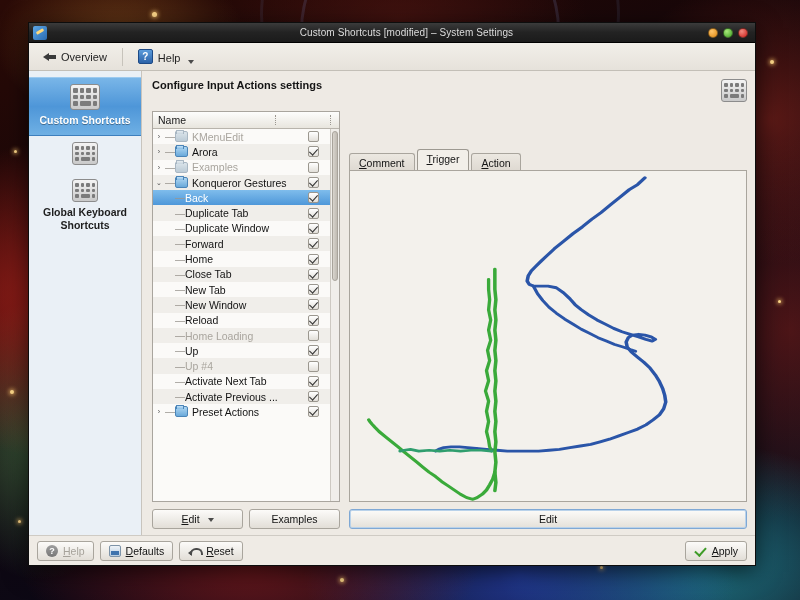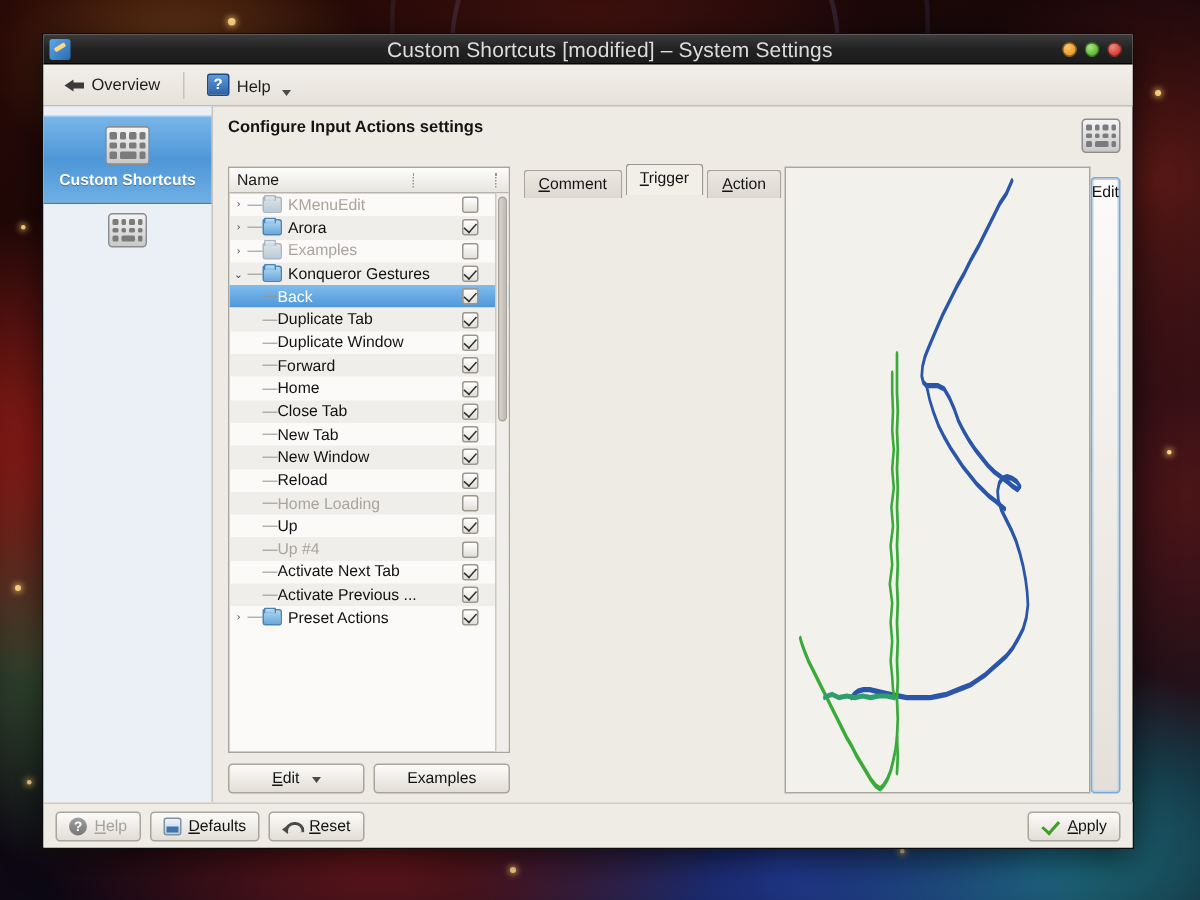--- a/index.html
+++ b/index.html
@@ -57,21 +57,21 @@
     background: linear-gradient(135deg,#5ea8e8,#2a6ab0);
     border-radius: 2px; position: relative;
   }
   #titlebar .app-icon::after {
     content: ""; position: absolute; left: 3px; top: 4px;
     width: 8px; height: 3px; background: #ffd87a;
     transform: rotate(-32deg); border-radius: 1px;
   }
   #title-text {
     position: absolute; left: 0; right: 0; text-align: center;
-    font-size: 14px; color: #dcdcdc; letter-spacing: .1px;
+    font-size: 10px; color: #dcdcdc; letter-spacing: .1px;
     pointer-events: none;
     padding-left: 29px;
   }
   #win-buttons { margin-left: auto; display: flex; gap: 5px; padding-right: 7px; }
   .wbtn { width: 10px; height: 10px; border-radius: 50%; border: 1px solid rgba(0,0,0,.45); }
   .wbtn.min { background: radial-gradient(circle at 35% 30%, #ffc56b, #e08a14); }
   .wbtn.max { background: radial-gradient(circle at 35% 30%, #a8e87a, #3fa023); }
   .wbtn.close { background: radial-gradient(circle at 35% 30%, #f08a80, #cc1f1a); }
 
   
@@ -226,21 +226,21 @@
   .btn {
     font-size: 10.5px; color: #131313; padding: 3px 8px;
     background: linear-gradient(180deg,#fcfbf9,#e2ded7);
     border: 1px solid #a9a59d; border-radius: 3px; cursor: pointer;
     display: flex; align-items: center; justify-content: center; gap: 5px;
   }
   .btn.disabled { color: #a6a29a; }
   .btn u { text-decoration: underline; }
 
   
-  #right-col { flex: 1; display: flex; flex-direction: row; min-width: 0; }
+  #right-col { flex: 1; display: flex; flex-direction: column; min-width: 0; margin-top: 40px; }
   #tabs { display: flex; align-items: flex-end; height: 19px; flex: 0 0 19px; }
   .tab {
     font-size: 10.5px; color: #141414; padding: 3px 9px 3px;
     border: 1px solid #a9a59d; border-bottom: none;
     border-radius: 3px 3px 0 0; margin-right: 2px; cursor: pointer;
     background: linear-gradient(180deg,#ece8e1,#ddd8d0);
     position: relative; top: 2px;
   }
   .tab.active {
     background: #f2efe9; top: 0; padding-bottom: 5px;
@@ -389,20 +389,42 @@
               <span></span>
             </div>
           <div class="row last">
               <span></span>
               <span></span>
               <span></span>
             </div>
         </div>
       </div>
 
+      <div class="side-item">
+        <div class="kbd-icon small">
+          <div class="row">
+              <span></span>
+              <span></span>
+              <span></span>
+              <span></span>
+            </div>
+          <div class="row">
+              <span></span>
+              <span></span>
+              <span></span>
+              <span></span>
+            </div>
+          <div class="row last">
+              <span></span>
+              <span></span>
+              <span></span>
+            </div>
+        </div>
+        <div class="side-label">Global Keyboard Shortcuts</div>
+      </div>
 
     </div>
 
     <div id="main">
 
       <div id="main-head">
         <div id="page-title">Configure Input Actions settings</div>
         <div id="head-kbd">
           <div class="kbd-icon small">
             <div class="row">

